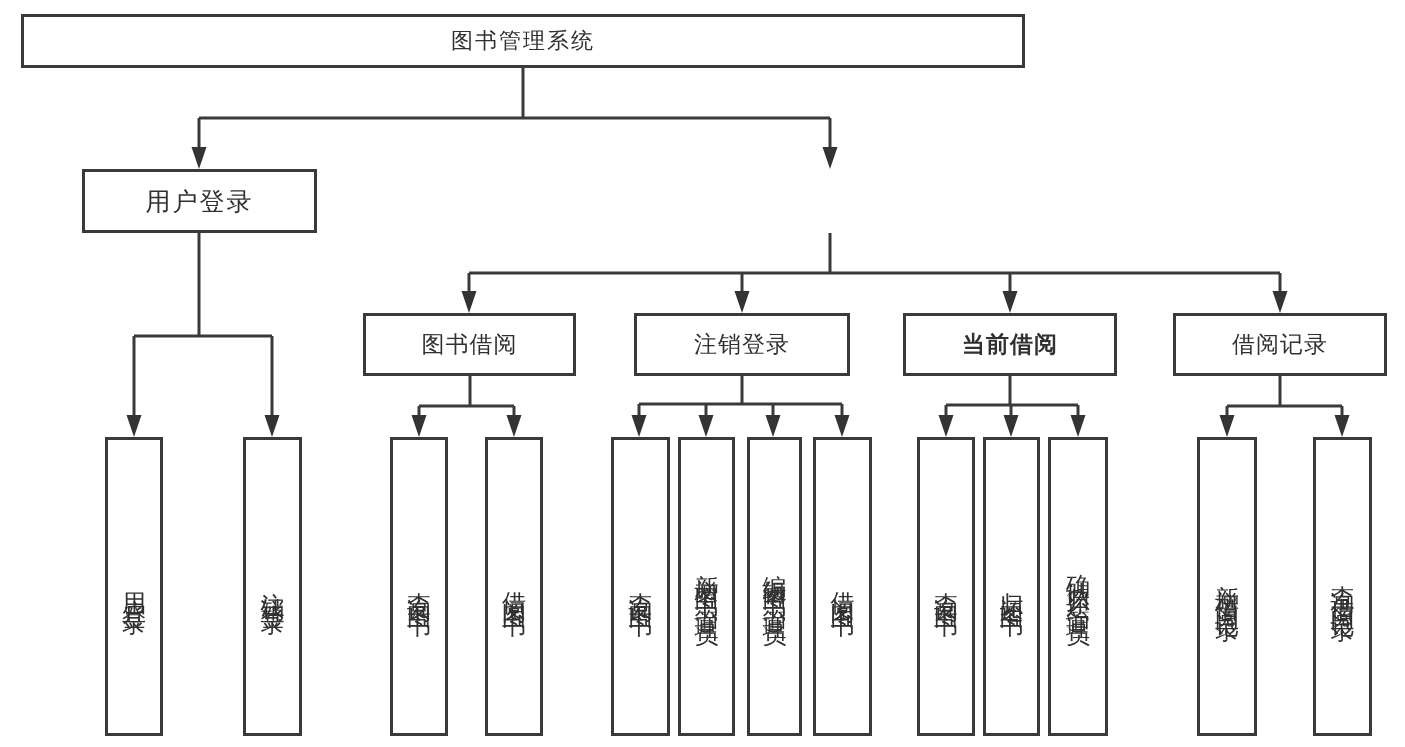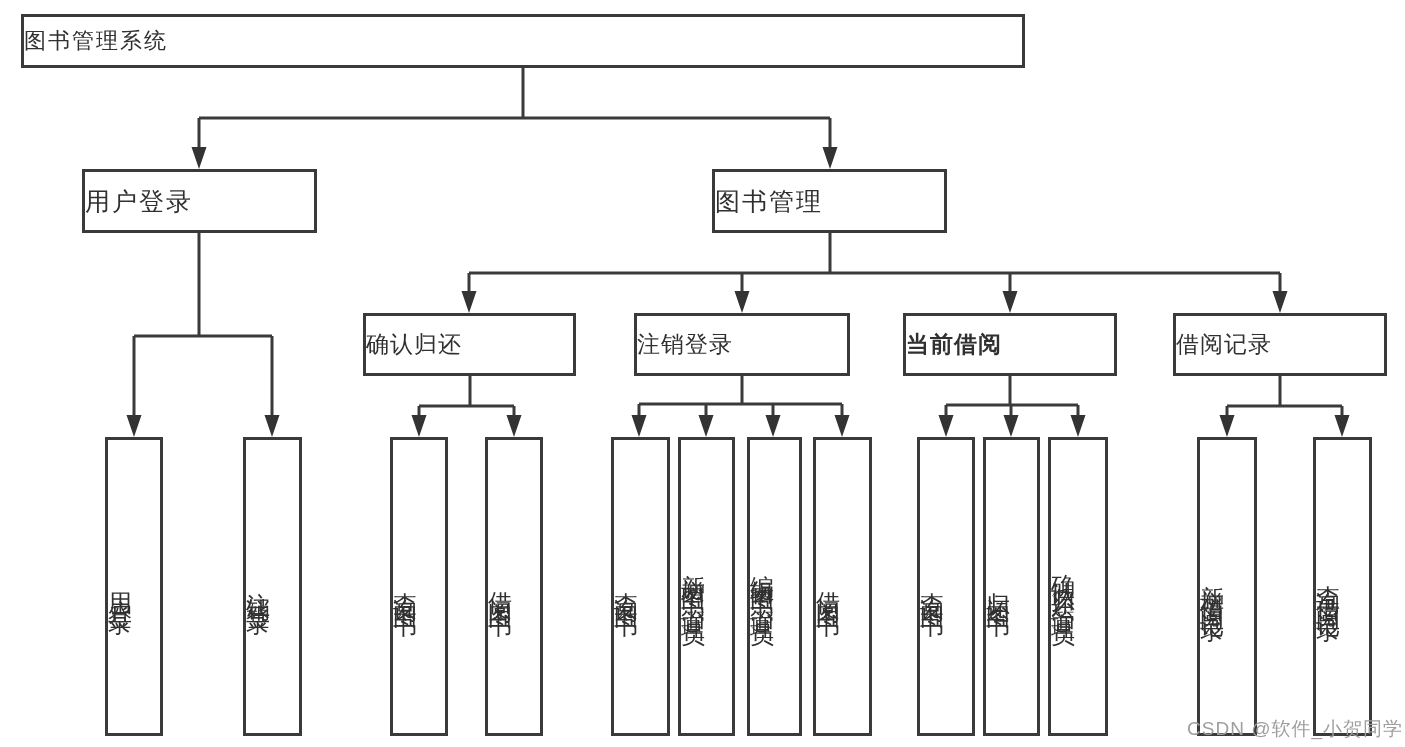--- a/index.html
+++ b/index.html
@@ -12,20 +12,21 @@
     color:#303030;
   }
   #edges{position:absolute;left:0;top:0;width:1405px;height:747px;}
   .node{
     position:absolute;
     box-sizing:border-box;
     border:3px solid #3a3a3a;
     background:#ffffff;
     display:flex;
     align-items:center;
+    justify-content:center;
     text-align:center;
   }
   .node.root{left:21px;top:14px;width:1004px;height:54px;font-size:22px;letter-spacing:2px;}
   .node.l2{top:169px;height:64px;font-size:25px;letter-spacing:2px;}
   .node.l2.a{left:82px;width:235px;}
   .node.l2.b{left:712px;width:235px;}
   .node.l3{top:313px;height:63px;font-size:23px;letter-spacing:1px;}
   .node.l3.a{left:363px;width:213px;}
   .node.l3.b{left:634px;width:216px;}
   .node.l3.c{left:903px;width:214px;font-weight:bold;}
@@ -82,26 +83,23 @@
              M1334.5,415 L1349.5,415 L1342,437 Z"></path>
   </svg>
 
   <div class="node root">
     <span>图书管理系统</span>
   </div>
 
   <div class="node l2 a">
     <span>用户登录</span>
   </div>
-  <div class="node l2 b">
-    <span>图书管理</span>
-  </div>
 
   <div class="node l3 a">
-    <span>确认归还</span>
+    <span>图书借阅</span>
   </div>
   <div class="node l3 b">
     <span>注销登录</span>
   </div>
   <div class="node l3 c">
     <span>当前借阅</span>
   </div>
   <div class="node l3 d">
     <span>借阅记录</span>
   </div>
@@ -143,15 +141,14 @@
     <span class="vtext">确认归还（管理员）</span>
   </div>
 
   <div class="node leaf" style="left:1197px;width:60px">
     <span class="vtext">新增借阅记录</span>
   </div>
   <div class="node leaf" style="left:1313px;width:59px">
     <span class="vtext">查询借阅记录</span>
   </div>
 
-  <div id="watermark">CSDN @软件_小贺同学</div>
 
 </div>
 
 </body></html>

